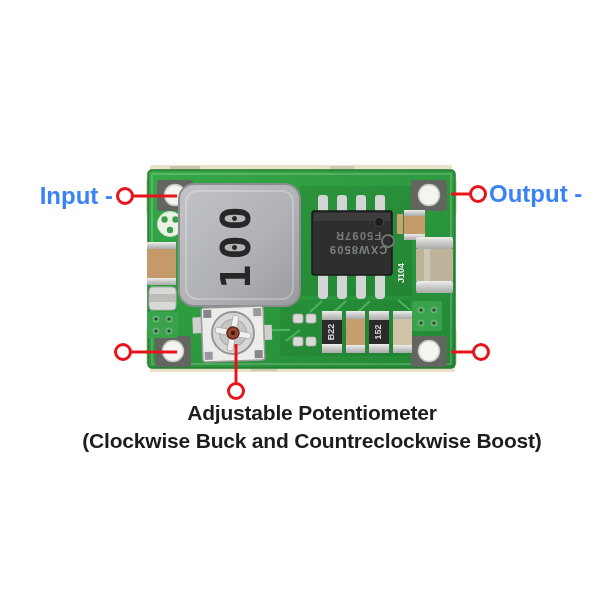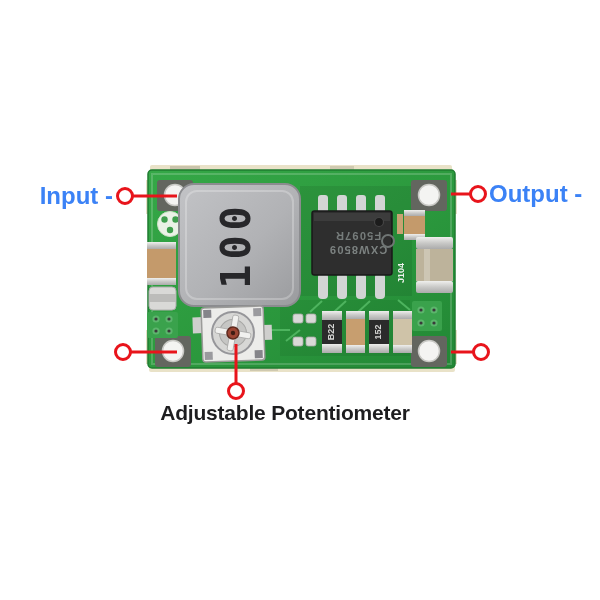--- a/index.html
+++ b/index.html
@@ -10,21 +10,21 @@
   .canvas{position:relative;width:600px;height:600px;background:#ffffff;}
   svg{position:absolute;left:0;top:0;}
   .label{
     position:absolute;color:#3b82f6;font-weight:bold;font-size:24px;
     line-height:32px;white-space:nowrap;
   }
   .label-left{left:0;width:113px;text-align:right;}
   .label-right{text-align:center;}
   .caption{
     position:absolute;left:0;width:570px;text-align:center;color:#1d1d1f;
-    font-weight:bold;font-size:21px;line-height:26px;letter-spacing:-0.2px;
+    font-weight:bold;font-size:21px;line-height:26px;letter-spacing:-0.2px;padding-left:27px;
   }
 </style>
 </head>
 <body>
 
 <div class="canvas">
 
   <svg width="600" height="600" viewBox="0 0 600 600">
     <defs>
       <linearGradient id="boardGrad" x1="0" y1="0" x2="1" y2="1">
@@ -244,14 +244,15 @@
       <g>
         <line x1="236" y1="344" x2="236" y2="383"></line>
         <circle cx="236" cy="391" r="7.5"></circle>
       </g>
     </g>
   </svg>
 
   <div class="label label-left" style="top:180px;">Input -</div>
   <div class="label label-right" style="left:489px;top:178px;">Output -</div>
   <div class="caption" style="top:400px;">Adjustable Potentiometer</div>
+  <div class="caption" style="top:428px;">(Clockwise Buck and Countreclockwise Boost)</div>
 
 </div>
 
 </body></html>

